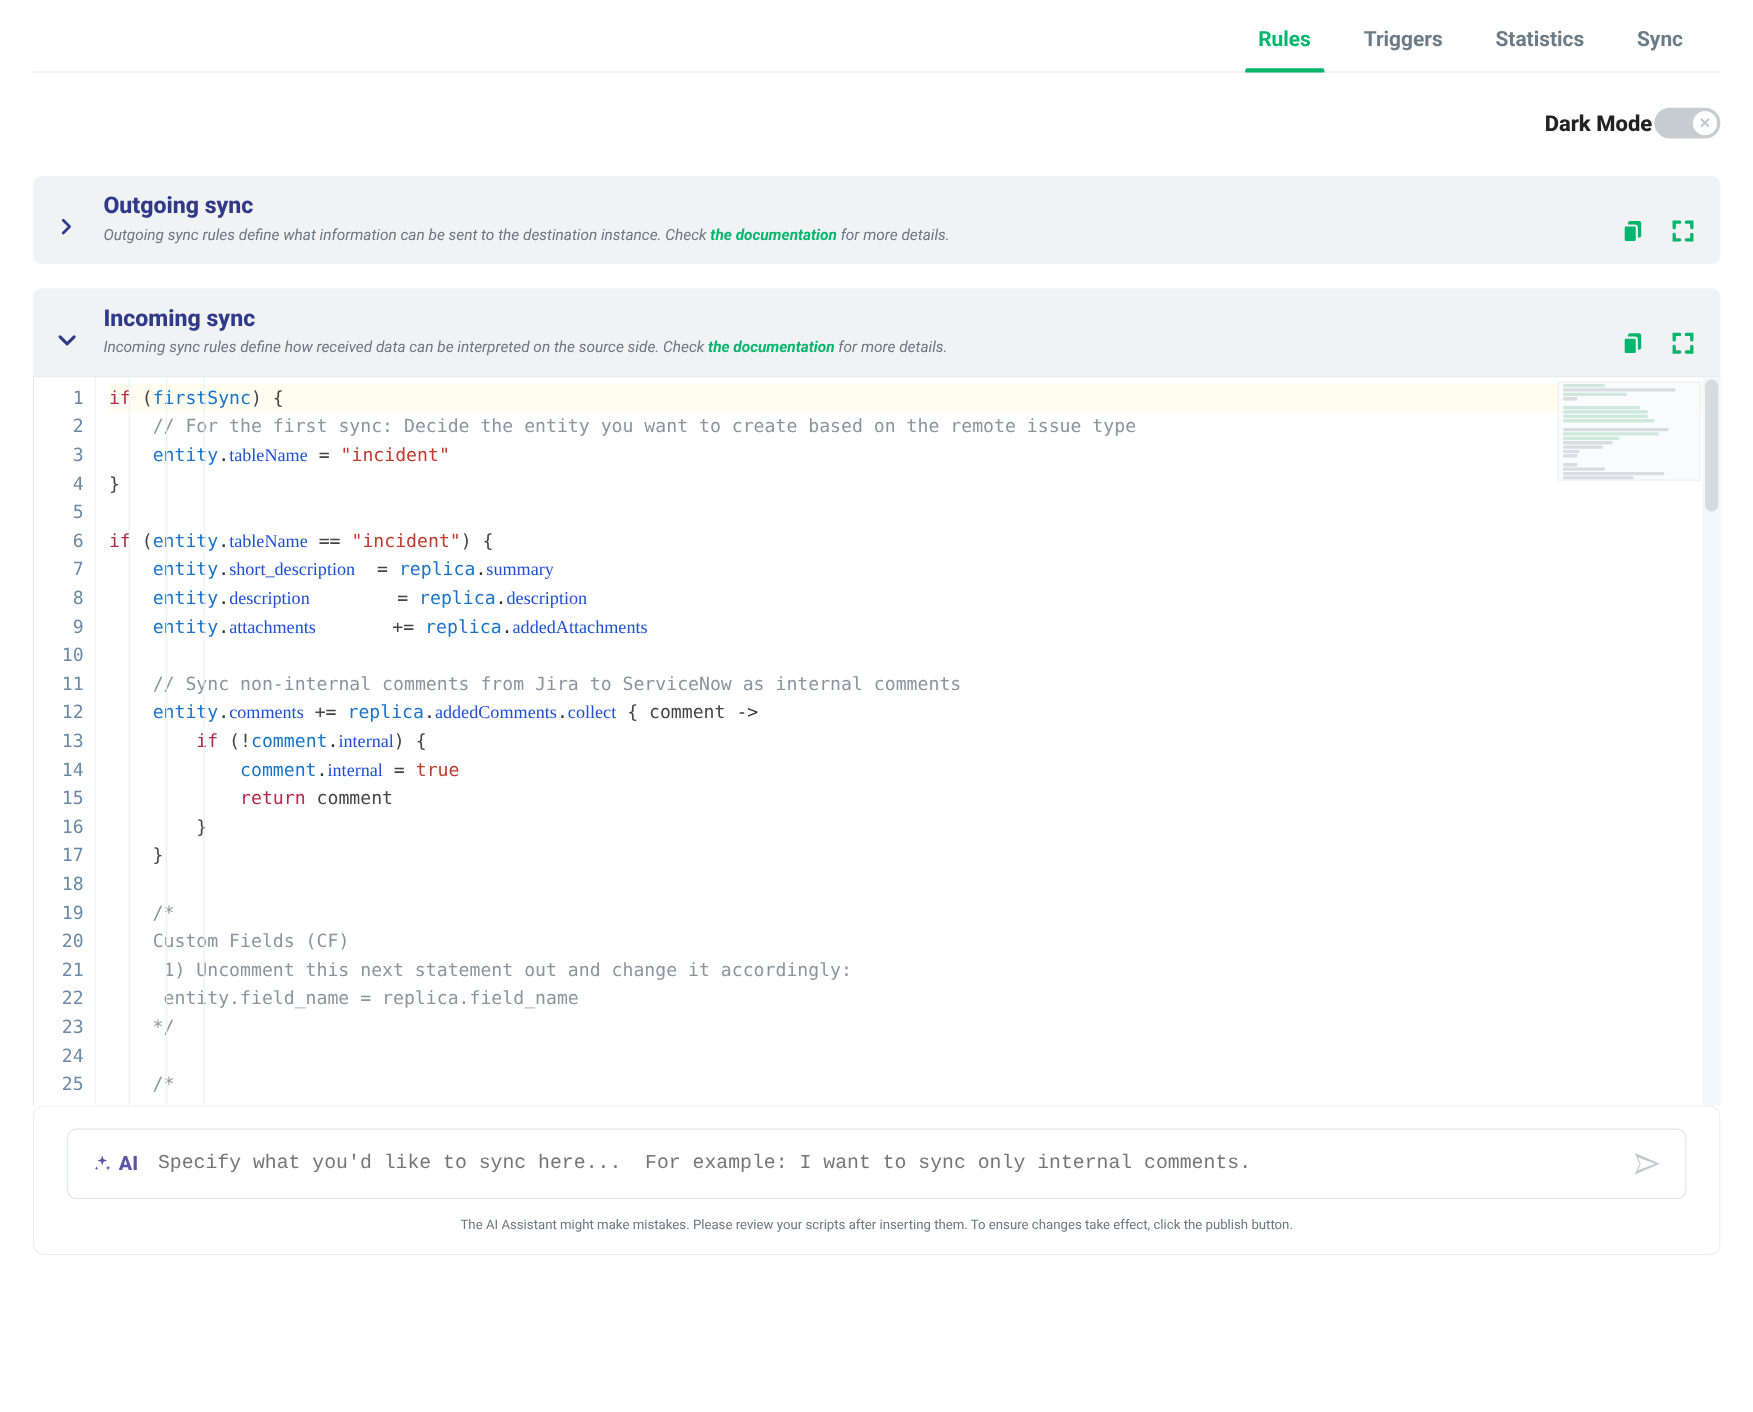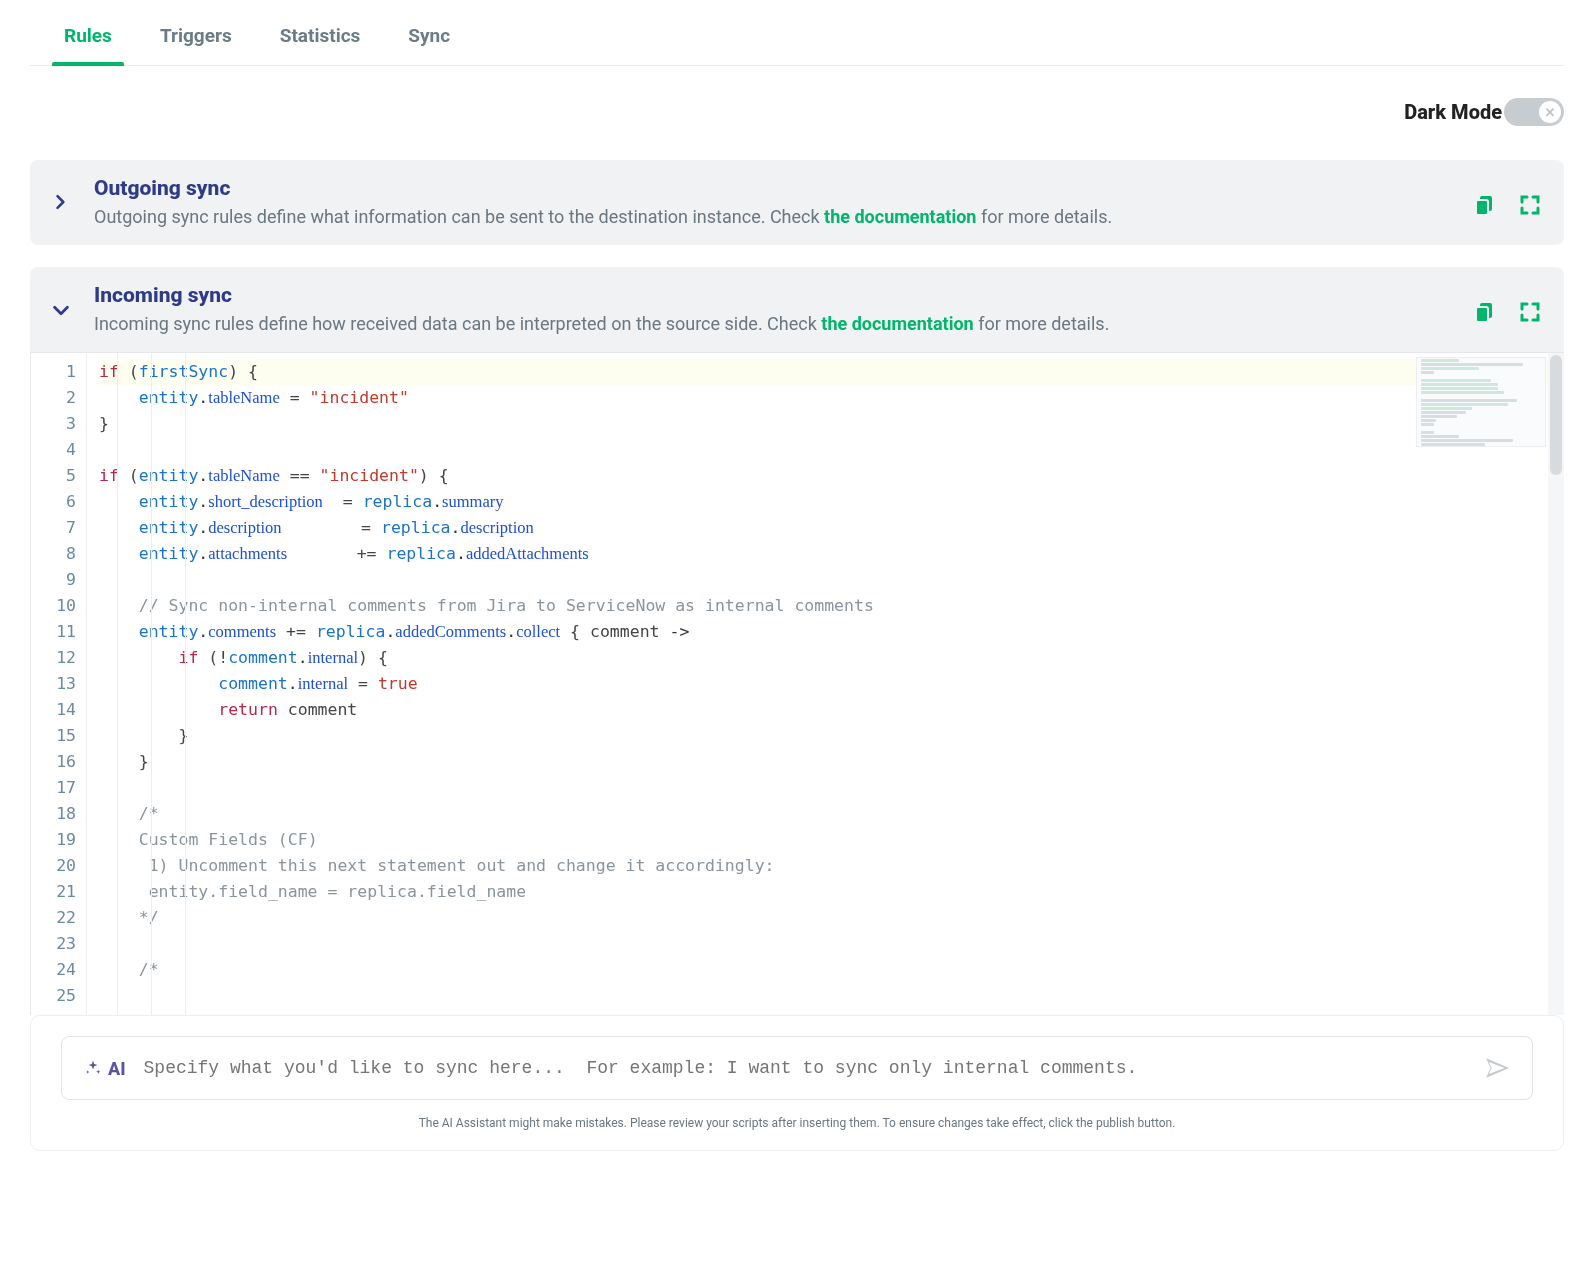--- a/index.html
+++ b/index.html
@@ -12,20 +12,21 @@
     width: 1594px;
   }
 
   
   .tabs {
     display: flex;
     gap: 48px;
     padding: 16px 34px 0 34px;
     border-bottom: 1px solid #e8eaed;
     margin-bottom: 28px;
+    justify-content: flex-end;
   }
   .tab {
     padding: 8px 0 18px 0;
     font-weight: 700;
     font-size: 19px;
     color: #6b7b87;
     cursor: pointer;
     position: relative;
   }
   .tab.active {
@@ -63,39 +64,40 @@
   }
 
   
   .panel {
     background:#f1f2f3;
     border-radius:8px;
     margin-bottom:22px;
   }
   .panel-hd {
     display:flex;
-    align-items:center;
+    align-items:flex-end;
     gap:18px;
     padding:16px 22px 18px 20px;
   }
   .chevron {
     width:26px; height:26px;
     flex:0 0 auto;
     margin-top:6px;
     color:#2f3a88;
   }
   .panel-title {
     color:#2f3a88;
     font-weight:800;
     font-size:21px;
     margin-bottom:6px;
   }
   .panel-desc {
     color:#6a7680;
-    font-size:18px;
+    font-size:14px;
+    font-style:italic;
   }
   .panel-desc a { color:#00b66c; font-weight:700; text-decoration:none; }
   .panel-actions {
     margin-left:auto;
     display:flex;
     gap:22px;
     align-items:center;
     padding-top:6px;
   }
   .icon-btn { color:#00b66c; cursor:pointer; }
@@ -296,20 +298,21 @@
         <div>22</div>
         <div>23</div>
         <div>24</div>
         <div>25</div>
       </div>
     <div class="code" id="code">
       <div class="guide" style="left:30px"></div>
       <div class="guide" style="left:64px"></div>
       <div class="guide" style="left:98px"></div>
     <div class="codeline hl-line"><span class="kw">if</span> (<span class="punct"></span><span class="ident">firstSync</span>) {</div>
+        <div class="codeline">&nbsp;&nbsp;&nbsp;&nbsp;<span class="cmt">// For the first sync: Decide the entity you want to create based on the remote issue type</span></div>
         <div class="codeline">&nbsp;&nbsp;&nbsp;&nbsp;<span class="ident">entity</span><span class="punct">.</span><span class="prop">tableName</span> = <span class="str">"incident"</span></div>
         <div class="codeline">}</div>
         <div class="codeline"></div>
         <div class="codeline"><span class="kw">if</span> (<span class="ident">entity</span><span class="punct">.</span><span class="prop">tableName</span> == <span class="str">"incident"</span>) {</div>
         <div class="codeline">&nbsp;&nbsp;&nbsp;&nbsp;<span class="ident">entity</span><span class="punct">.</span><span class="prop">short_description</span>  = <span class="ident">replica</span><span class="punct">.</span><span class="prop">summary</span></div>
         <div class="codeline">&nbsp;&nbsp;&nbsp;&nbsp;<span class="ident">entity</span><span class="punct">.</span><span class="prop">description</span>        = <span class="ident">replica</span><span class="punct">.</span><span class="prop">description</span></div>
         <div class="codeline">&nbsp;&nbsp;&nbsp;&nbsp;<span class="ident">entity</span><span class="punct">.</span><span class="prop">attachments</span>       += <span class="ident">replica</span><span class="punct">.</span><span class="prop">addedAttachments</span></div>
         <div class="codeline"></div>
         <div class="codeline">&nbsp;&nbsp;&nbsp;&nbsp;<span class="cmt">// Sync non-internal comments from Jira to ServiceNow as internal comments</span></div>
         <div class="codeline">&nbsp;&nbsp;&nbsp;&nbsp;<span class="ident">entity</span><span class="punct">.</span><span class="prop">comments</span> += <span class="ident">replica</span><span class="punct">.</span><span class="prop">addedComments</span><span class="punct">.</span><span class="prop">collect</span> { comment <span class="arrow">-&gt;</span></div>

